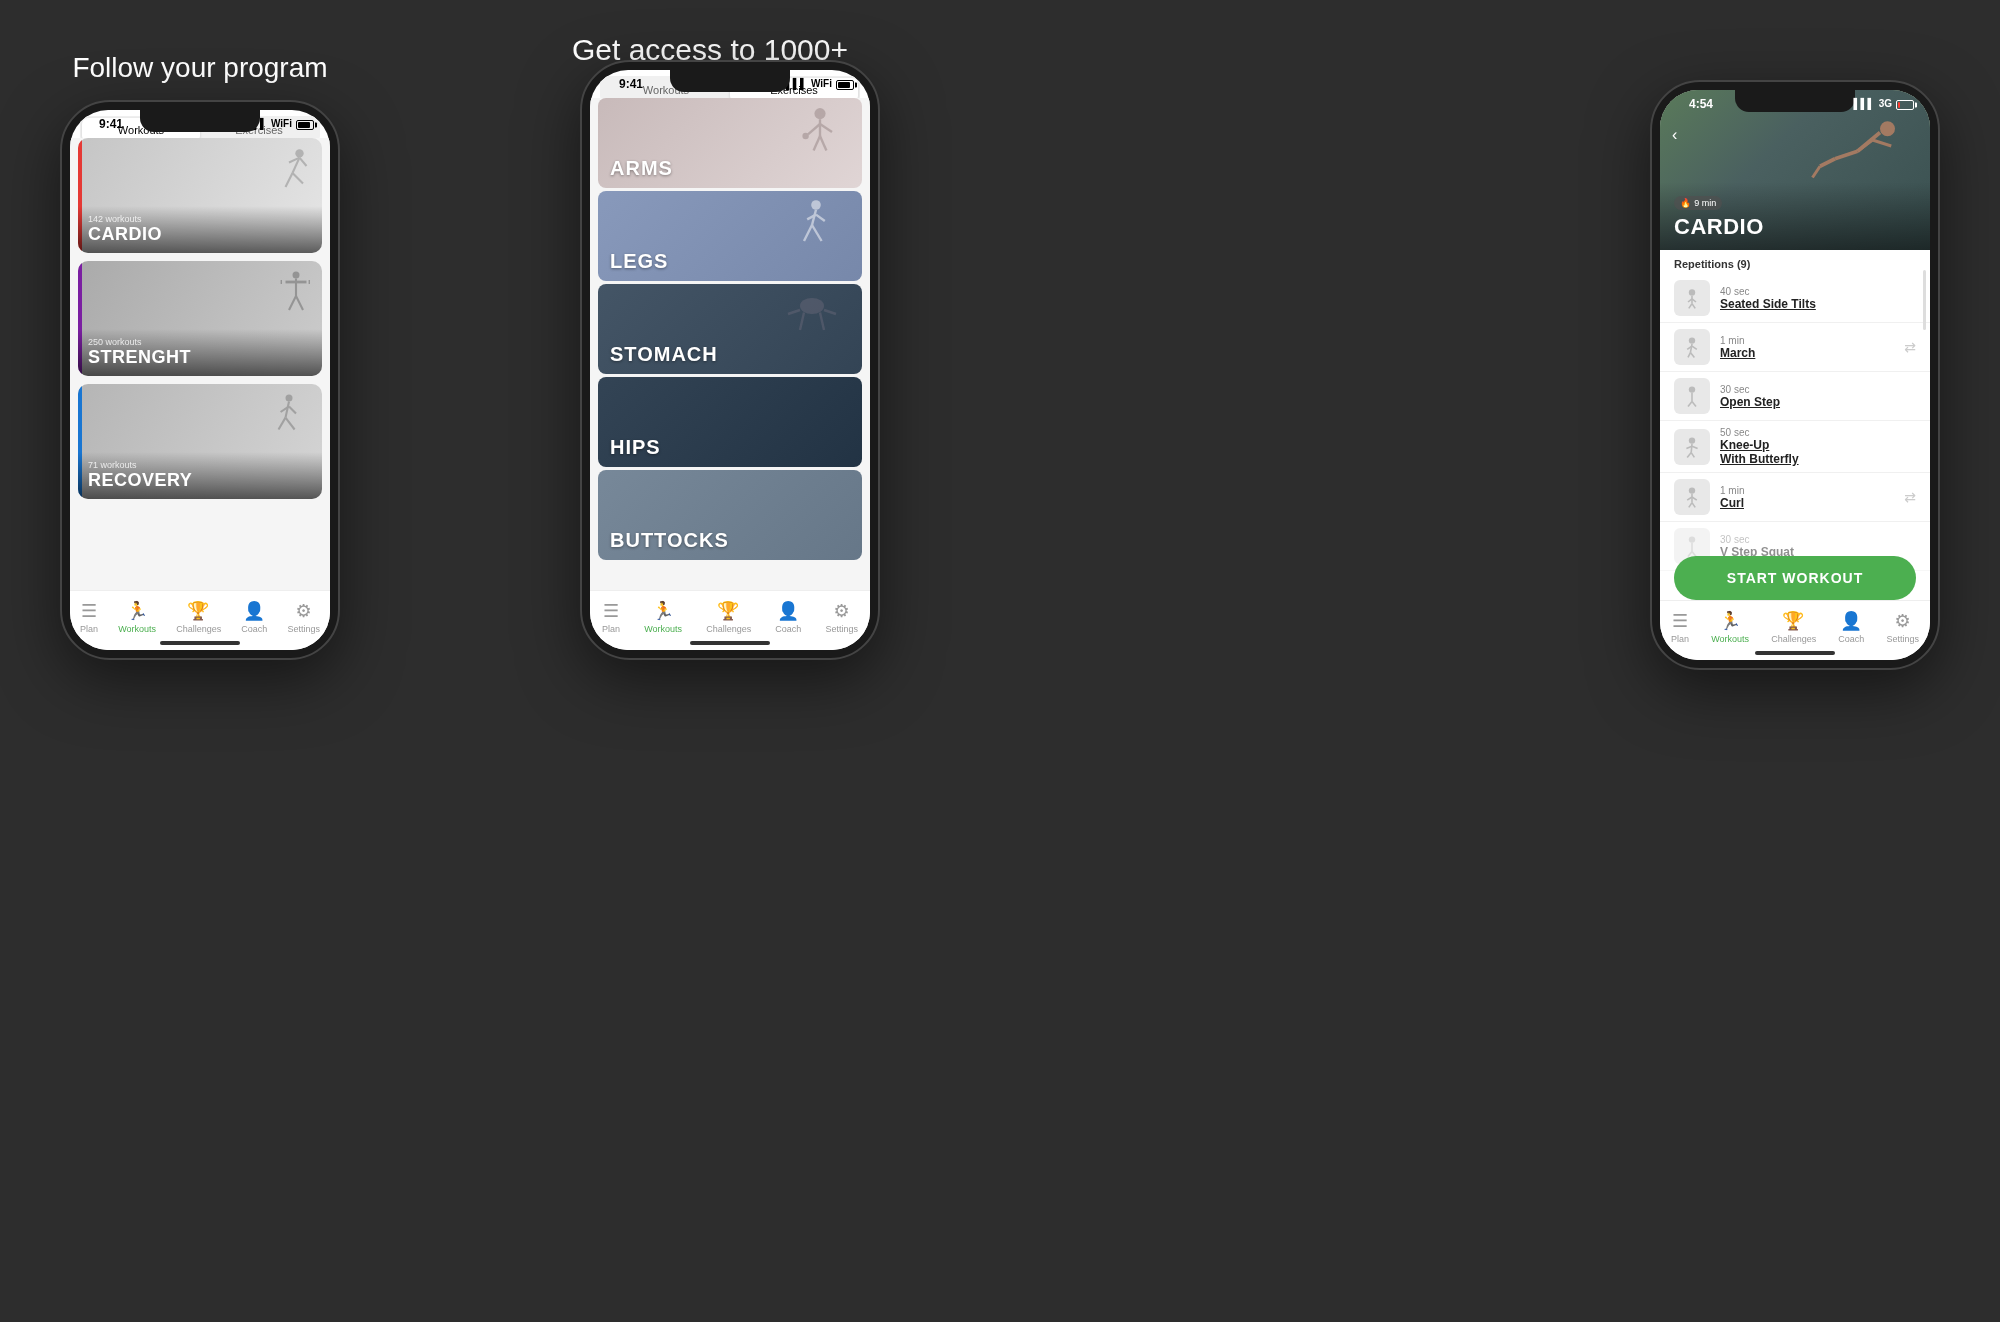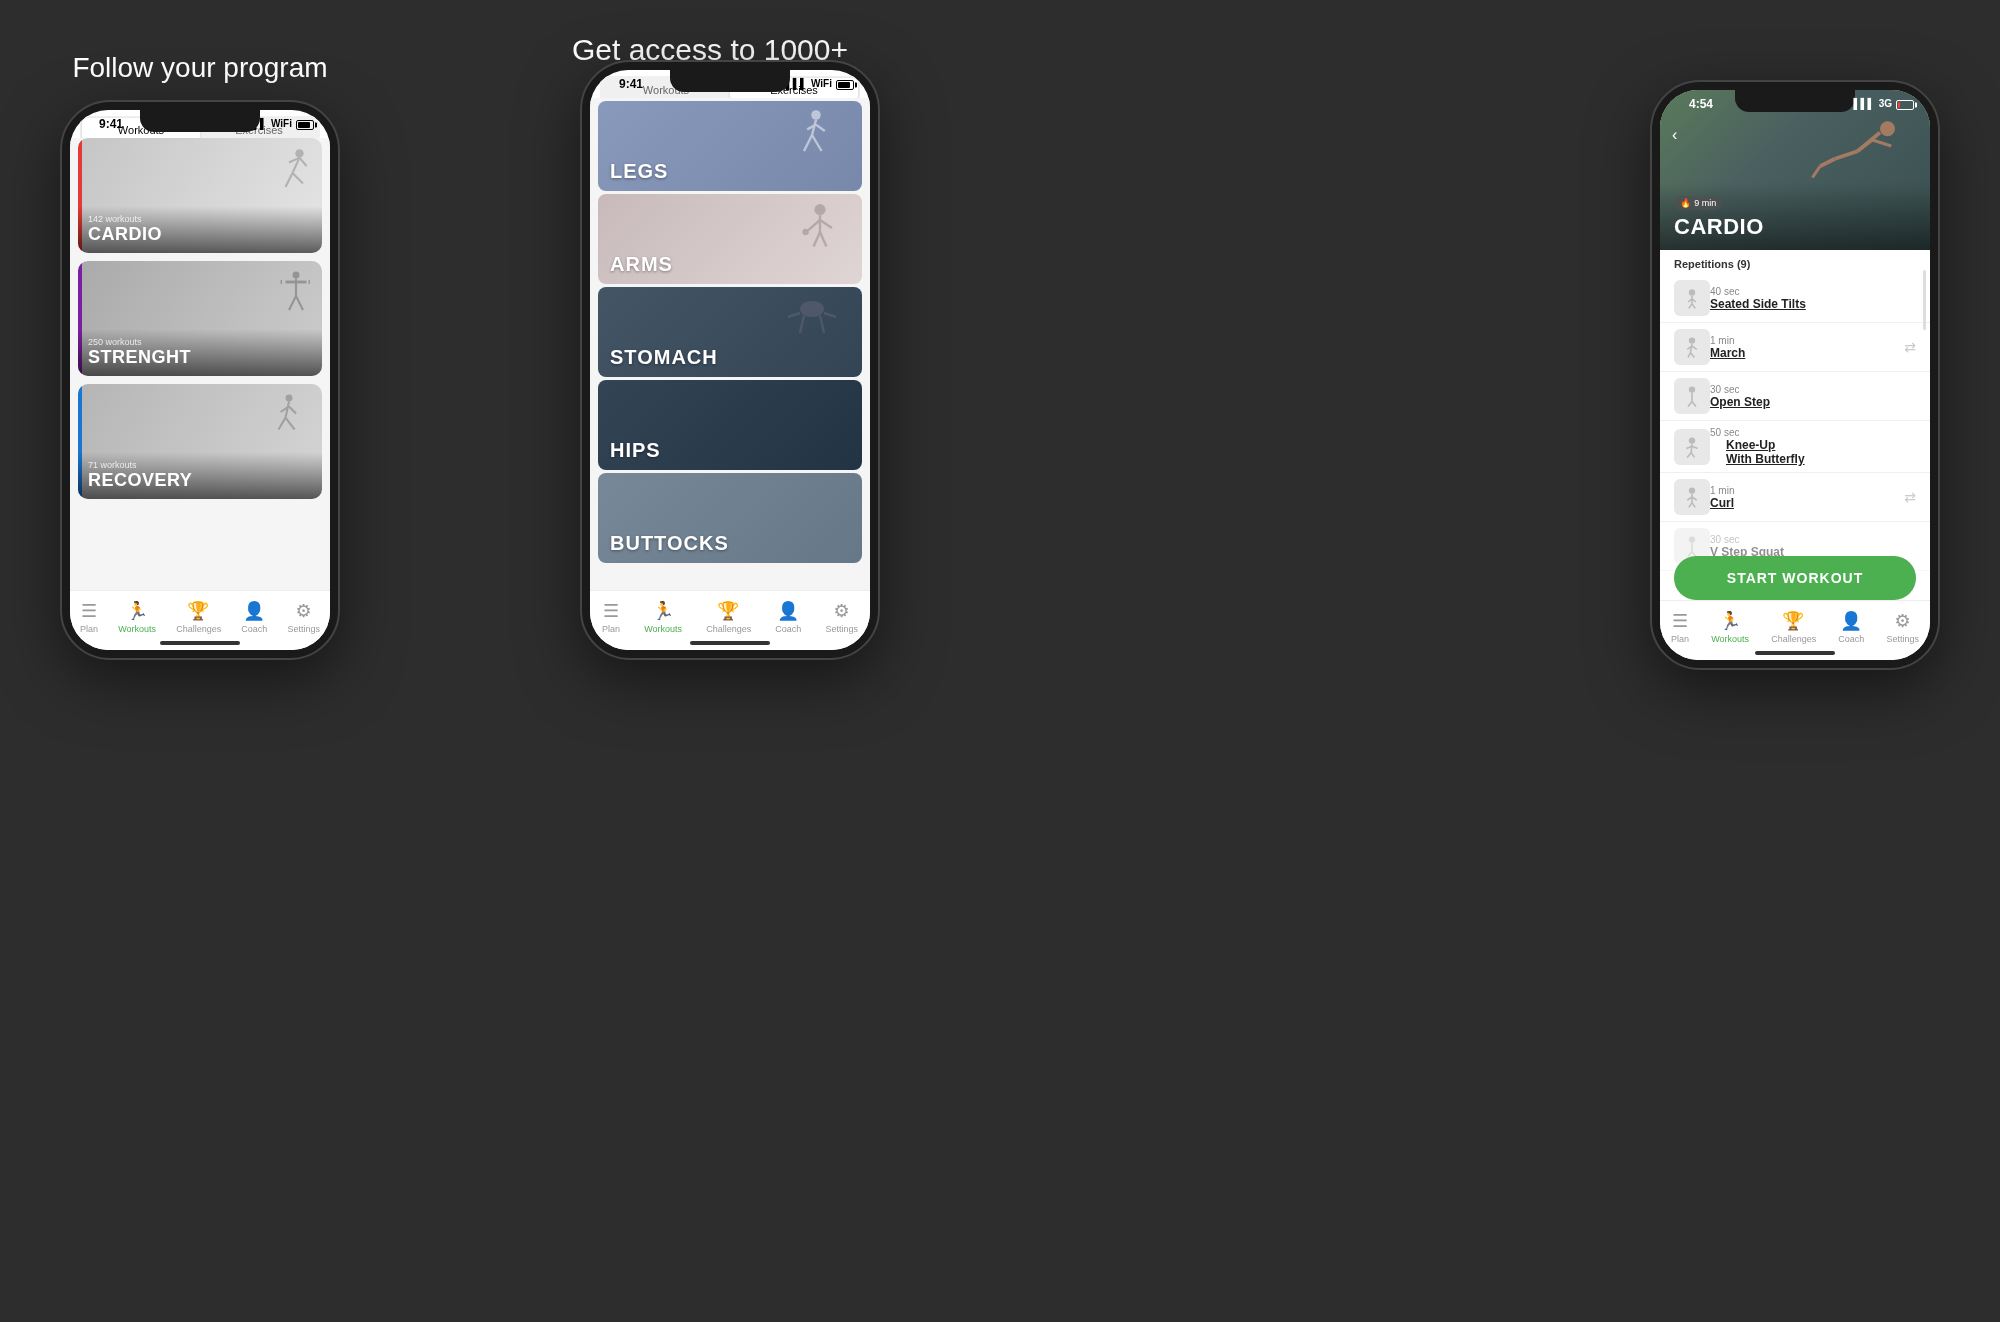--- a/index.html
+++ b/index.html
@@ -314,20 +314,21 @@
       color: #333;
       font-weight: 600;
       padding: 8px 14px 4px;
     }
 
     .exercise-row {
       display: flex;
       align-items: center;
       padding: 6px 14px;
       border-bottom: 1px solid #f0f0f0;
+      gap: 10px;
     }
 
     .exercise-thumb {
       width: 36px;
       height: 36px;
       border-radius: 6px;
       background: #e8e8e8;
       flex-shrink: 0;
       display: flex;
       align-items: center;
@@ -548,50 +549,50 @@
       </div>
     </div>
 
     <div class="segment-control">
       <div class="segment-btn">Workouts</div>
       <div class="segment-btn active">Exercises</div>
     </div>
 
     <div class="phone2-content">
 
-      <div class="exercise-card">
-        <div style="width:100%;height:100%;background:linear-gradient(135deg,#8899bb,#7788aa);position:relative;overflow:hidden;">
-          <svg viewBox="0 0 100 60" style="position:absolute;right:10px;top:5px;width:80px;height:50px;opacity:0.5;">
-            <ellipse cx="55" cy="10" rx="6" ry="6" fill="#fff"></ellipse>
-            <line x1="55" y1="16" x2="50" y2="35" stroke="#fff" stroke-width="3"></line>
-            <line x1="50" y1="35" x2="40" y2="55" stroke="#fff" stroke-width="3"></line>
-            <line x1="50" y1="35" x2="62" y2="55" stroke="#fff" stroke-width="3"></line>
-            <line x1="55" y1="22" x2="44" y2="28" stroke="#fff" stroke-width="3"></line>
-            <line x1="55" y1="22" x2="66" y2="30" stroke="#fff" stroke-width="3"></line>
-          </svg>
-        </div>
-        <div class="exercise-card-title">LEGS</div>
-      </div>
-
       <div class="exercise-card" style="margin-top:0;">
         <div style="width:100%;height:100%;background:linear-gradient(135deg,#c8baba,#e0d5d5);position:relative;overflow:hidden;">
           <svg viewBox="0 0 100 60" style="position:absolute;right:10px;top:5px;width:80px;height:50px;opacity:0.6;">
             <ellipse cx="60" cy="12" rx="7" ry="7" fill="#a09090"></ellipse>
             <line x1="60" y1="19" x2="60" y2="40" stroke="#a09090" stroke-width="3"></line>
             <line x1="60" y1="25" x2="45" y2="38" stroke="#a09090" stroke-width="3"></line>
             <line x1="60" y1="25" x2="75" y2="35" stroke="#a09090" stroke-width="3"></line>
             <circle cx="42" cy="40" r="4" fill="#a09090"></circle>
             <line x1="60" y1="40" x2="52" y2="58" stroke="#a09090" stroke-width="3"></line>
             <line x1="60" y1="40" x2="68" y2="58" stroke="#a09090" stroke-width="3"></line>
           </svg>
         </div>
         <div class="exercise-card-title">ARMS</div>
       </div>
 
       <div class="exercise-card">
+        <div style="width:100%;height:100%;background:linear-gradient(135deg,#8899bb,#7788aa);position:relative;overflow:hidden;">
+          <svg viewBox="0 0 100 60" style="position:absolute;right:10px;top:5px;width:80px;height:50px;opacity:0.5;">
+            <ellipse cx="55" cy="10" rx="6" ry="6" fill="#fff"></ellipse>
+            <line x1="55" y1="16" x2="50" y2="35" stroke="#fff" stroke-width="3"></line>
+            <line x1="50" y1="35" x2="40" y2="55" stroke="#fff" stroke-width="3"></line>
+            <line x1="50" y1="35" x2="62" y2="55" stroke="#fff" stroke-width="3"></line>
+            <line x1="55" y1="22" x2="44" y2="28" stroke="#fff" stroke-width="3"></line>
+            <line x1="55" y1="22" x2="66" y2="30" stroke="#fff" stroke-width="3"></line>
+          </svg>
+        </div>
+        <div class="exercise-card-title">LEGS</div>
+      </div>
+
+      <div class="exercise-card">
         <div style="width:100%;height:100%;background:linear-gradient(135deg,#445566,#334455);position:relative;overflow:hidden;">
           <svg viewBox="0 0 100 60" style="position:absolute;right:10px;top:5px;width:80px;height:50px;opacity:0.5;">
             <ellipse cx="50" cy="20" rx="15" ry="10" fill="#667"></ellipse>
             <line x1="35" y1="25" x2="20" y2="30" stroke="#667" stroke-width="3"></line>
             <line x1="65" y1="25" x2="80" y2="30" stroke="#667" stroke-width="3"></line>
             <line x1="40" y1="28" x2="35" y2="50" stroke="#667" stroke-width="3"></line>
             <line x1="60" y1="28" x2="65" y2="50" stroke="#667" stroke-width="3"></line>
           </svg>
         </div>
         <div class="exercise-card-title">STOMACH</div>
@@ -736,21 +737,21 @@
             <ellipse cx="15" cy="7" rx="4" ry="4" fill="#bbb"></ellipse>
             <line x1="15" y1="11" x2="14" y2="22" stroke="#bbb" stroke-width="2"></line>
             <line x1="14" y1="22" x2="9" y2="28" stroke="#bbb" stroke-width="2"></line>
             <line x1="14" y1="22" x2="18" y2="28" stroke="#bbb" stroke-width="2"></line>
             <line x1="15" y1="14" x2="8" y2="17" stroke="#bbb" stroke-width="2"></line>
             <line x1="15" y1="14" x2="22" y2="17" stroke="#bbb" stroke-width="2"></line>
           </svg>
         </div>
         <div class="exercise-info">
           <div class="exercise-duration">50 sec</div>
-          <div class="exercise-name" style="white-space:pre-line;margin-left:16px;">Knee-Up
+          <div class="exercise-name" style="white-space:pre-line;">Knee-Up
 With Butterfly</div>
         </div>
       </div>
 
       <div class="exercise-row">
         <div class="exercise-thumb">
           <svg viewBox="0 0 30 30" width="24" height="24">
             <ellipse cx="15" cy="7" rx="4" ry="4" fill="#bbb"></ellipse>
             <line x1="15" y1="11" x2="15" y2="22" stroke="#bbb" stroke-width="2"></line>
             <line x1="15" y1="22" x2="11" y2="28" stroke="#bbb" stroke-width="2"></line>

